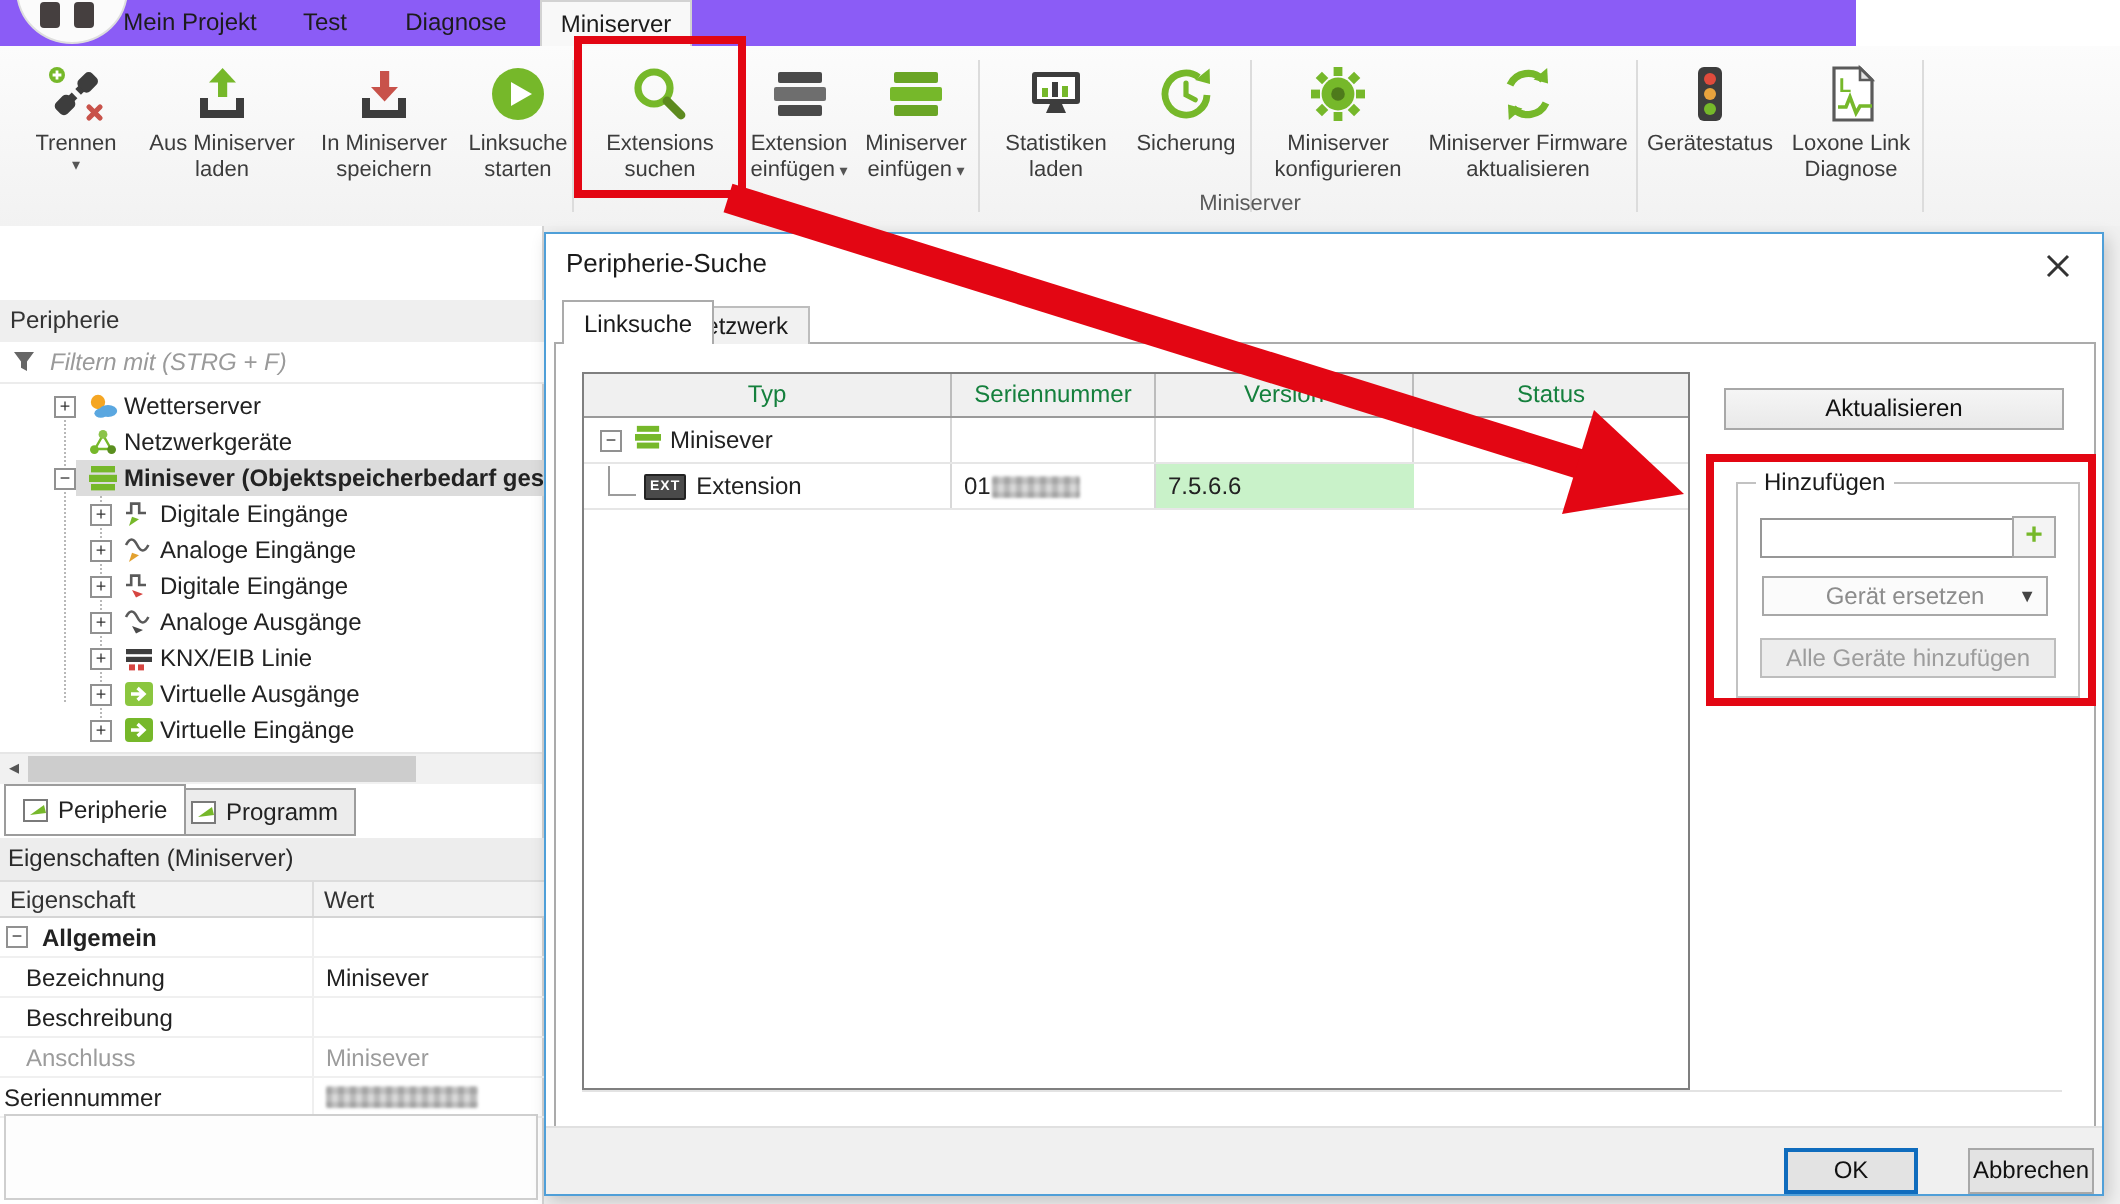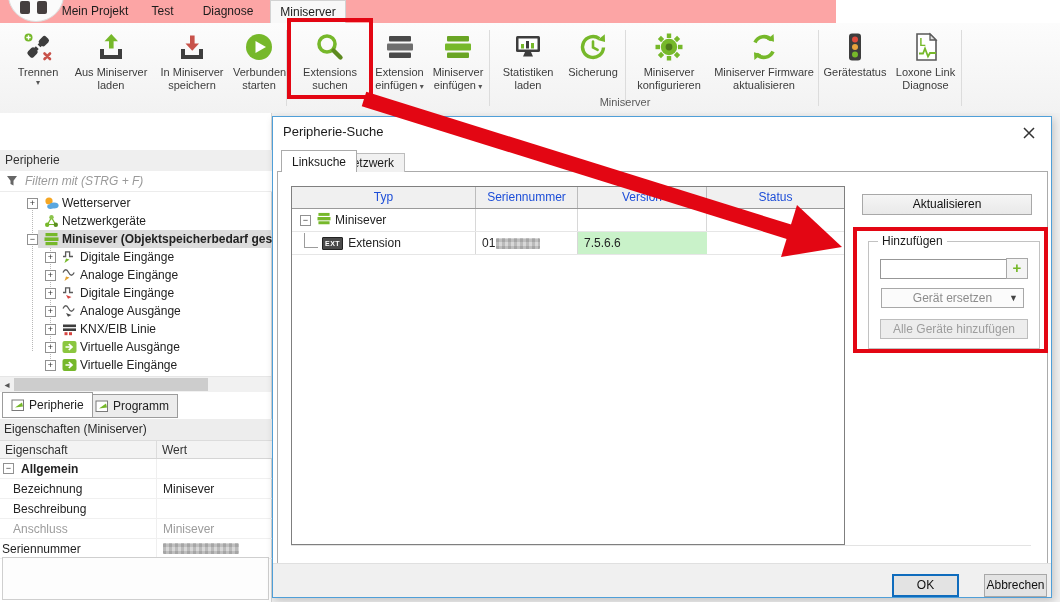--- a/index.html
+++ b/index.html
@@ -1,21 +1,21 @@
 <!DOCTYPE html>
 <html><head>
 <meta charset="utf-8">
 <style>
   html,body{margin:0;padding:0;}
   body{width:1060px;height:602px;overflow:hidden;position:relative;
        font-family:"Liberation Sans",sans-serif;font-size:12px;color:#222;background:#fff;}
   #app{position:absolute;inset:0;width:1060px;height:602px;}
 
   
-  .tabrow{position:absolute;left:0;top:0;width:836px;height:23px;background:#fca5a5;border-bottom:1px solid #e2e2e2;}
+  .tabrow{position:absolute;left:0;top:0;width:928px;height:23px;background:#8b5cf6;border-bottom:1px solid #e2e2e2;}
   .logo{position:absolute;left:8px;top:-32px;width:54px;height:52px;border-radius:50%;background:#fbfbfb;border:1px solid #dedede;}
   .ldot{position:absolute;top:1px;width:10px;height:13px;background:#453f3f;border-radius:2px;}
   .apptab{position:absolute;top:0;height:23px;line-height:23px;text-align:center;color:#1c1c1c;cursor:default;}
   .apptab.active{background:#f8f8f8;border:1px solid #d2d2d2;border-bottom:none;box-sizing:border-box;}
 
   
   .ribbon{position:absolute;left:0;top:23px;width:1060px;height:90px;background:linear-gradient(#fcfcfc,#f2f2f2);border-bottom:1px solid #c9c9c9;}
   .rbtn{position:absolute;top:2px;height:84px;text-align:center;font-size:11px;line-height:13px;color:#3c3c3c;cursor:default;}
   .ricon{height:38px;margin-top:3px;display:flex;align-items:center;justify-content:center;}
   .rlabel{padding:0 1px;}
@@ -81,21 +81,21 @@
   .dialog{position:absolute;left:272px;top:116px;width:780px;height:482px;background:#fff;border:1px solid #4f9fd8;box-sizing:border-box;box-shadow:2px 3px 8px rgba(0,0,0,0.18);z-index:5;}
   .dlg-title{height:30px;line-height:30px;padding-left:10px;font-size:13px;color:#1a1a1a;}
   .dlg-close{position:absolute;top:9px;right:13px;width:16px;height:16px;cursor:default;}
   .dlg-tab{position:absolute;box-sizing:border-box;border:1px solid #ababab;border-bottom:none;padding:0 10px;font-size:12px;color:#1a1a1a;}
   .dlg-tab.active{top:33px;height:22px;line-height:22px;background:#fff;z-index:3;}
   .dlg-tab.inactive{top:36px;height:19px;line-height:18px;background:#f1f1f1;border-color:#bdbdbd;z-index:1;}
   .dlg-page{position:absolute;left:4px;top:54px;width:771px;height:394px;border:1px solid #ababab;background:#fff;box-sizing:border-box;}
 
   .dtable{position:absolute;left:13px;top:14px;width:554px;height:359px;border:1px solid #7f7f7f;box-sizing:border-box;background:#fff;}
   .dthead{display:flex;height:21px;background:#f0f0f0;border-bottom:1px solid #9a9a9a;}
-  .dth{box-sizing:border-box;border-right:1px solid #bcbcbc;text-align:center;line-height:20px;color:#1d4ed8;}
+  .dth{box-sizing:border-box;border-right:1px solid #bcbcbc;text-align:center;line-height:20px;color:#15803d;}
   .dth:last-child,.dtd:last-child{border-right:none;}
   .dtr{display:flex;height:22px;border-bottom:1px solid #e6e6e6;}
   .dtd{box-sizing:border-box;border-right:1px solid #d8d8d8;display:flex;align-items:center;overflow:hidden;}
   .dtd.green{background:#c9f2c9;}
   .dtd .pad{padding-left:6px;}
   .stub{width:13px;height:14px;border-left:1px solid #9c9c9c;border-bottom:1px solid #9c9c9c;margin:-6px 4px 0 12px;flex:none;}
   .ext-badge{background:#4a4a4a;border:1px solid #222;color:#fff;font-size:7px;font-weight:bold;line-height:9px;padding:1px 2px;border-radius:1px;flex:none;letter-spacing:0.5px;}
   .mini-ic{flex:none;margin:0 4px 0 6px;}
 
   .btn{position:absolute;box-sizing:border-box;border:1px solid #a8a8a8;background:linear-gradient(#f5f5f5,#e9e9e9);text-align:center;color:#111;font-size:12px;}
@@ -176,21 +176,21 @@
       </div>
       <div class="rlabel">In Miniserver speichern</div>
     </div>
     <div class="rbtn" style="left:232px;width:54px">
       <div class="ricon">
         <svg width="30" height="30" viewBox="0 0 30 30">
             <circle cx="15" cy="15" r="13" fill="#76b82a"></circle>
             <path d="M11.5 9 L22 15 L11.5 21 Z" fill="#fff"></path>
           </svg>
       </div>
-      <div class="rlabel">Verbunden starten</div>
+      <div class="rlabel">Linksuche starten</div>
     </div>
     <div class="rsep" style="left:286px"></div>
     <div class="rbtn" style="left:289px;width:82px">
       <div class="ricon">
         <svg width="30" height="30" viewBox="0 0 30 30">
             <circle cx="12" cy="12" r="8" fill="none" stroke="#76b82a" stroke-width="3.6"></circle>
             <line x1="18.5" y1="18.5" x2="25.5" y2="25.5" stroke="#5d8a1f" stroke-width="4.4" stroke-linecap="round"></line>
           </svg>
       </div>
       <div class="rlabel">Extensions suchen</div>

